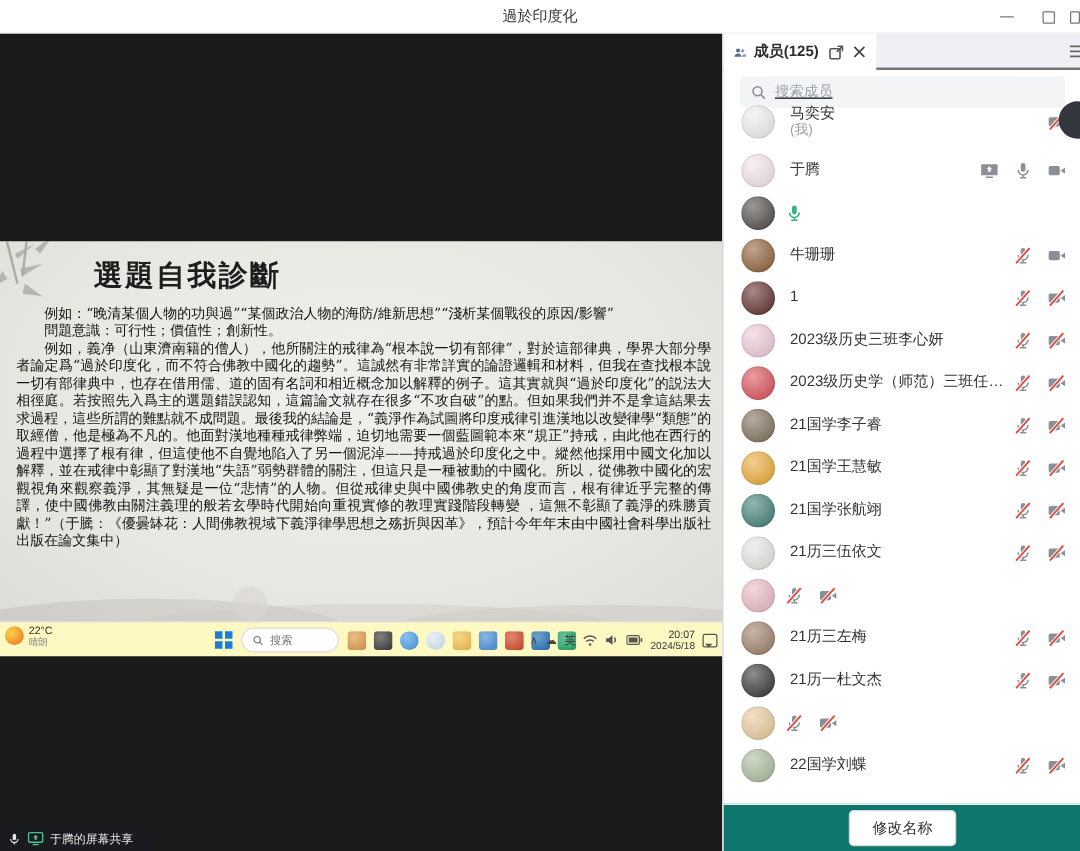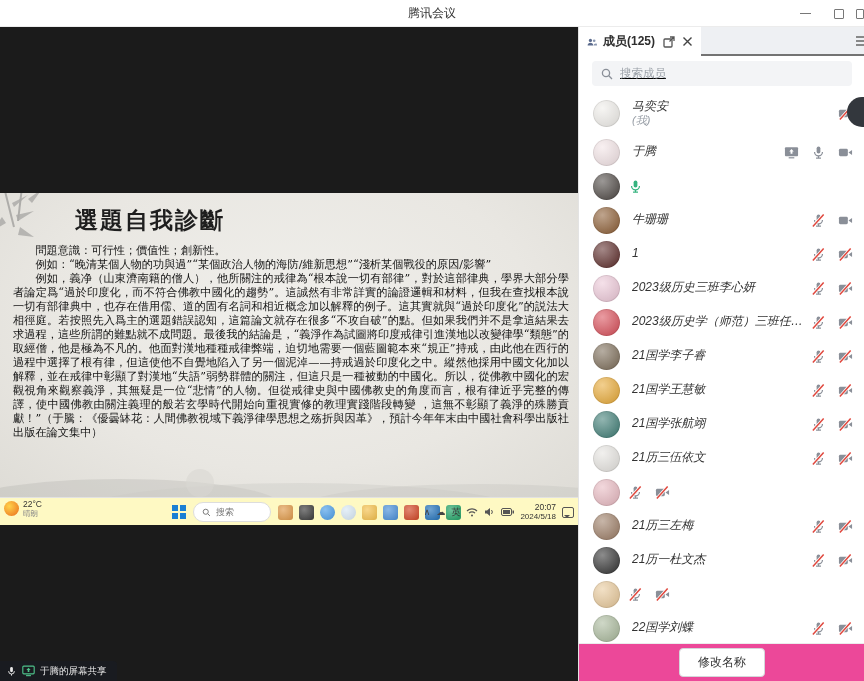--- a/index.html
+++ b/index.html
@@ -58,41 +58,41 @@
   
   .sidebar { position:absolute; left:578px; top:27px; width:286px; height:654px; background:#ffffff; border-left:1px solid #e3e3e3; }
   .sb-header { position:absolute; left:0; top:0; width:286px; height:29px; background:#eef0f3; border-bottom:2px solid #737373; }
   .sb-tab { position:absolute; left:0; top:0; height:29px; width:122px; background:#ffffff; display:flex; align-items:center; padding:0 8px; gap:6px; }
   .sb-tab .tab-label { font-size:12px; color:#2e2e2e; font-weight:bold; white-space:nowrap; }
   .sb-tab-icons { display:flex; align-items:center; gap:7px; margin-left:2px; }
   .sb-more { position:absolute; right:-4px; top:7px; width:14px; }
   .sb-search-row { position:absolute; left:0; top:30px; width:286px; height:33px; background:#fff; display:flex; align-items:center; padding:0 13px;text-decoration:underline; }
   .sb-search { flex:1; height:25px; background:#f3f4f6; border-radius:4px; display:flex; align-items:center; gap:7px; padding:0 9px; }
   .sb-search .ph { font-size:11.5px; color:#9aa0a8; }
-  .member-list { position:absolute; left:0; top:64px; width:286px; height:552px; overflow:hidden;font-style:italic; }
+  .member-list { position:absolute; left:0; top:48px; width:286px; height:552px; overflow:hidden; }
   .member-row { position:relative; display:flex; align-items:center; height:34px; padding:0 12px 0 14px; }
   .member-row.tall { height:44px; }
   .avatar { width:27px; height:27px; border-radius:50%; flex:0 0 auto; box-shadow:inset 0 0 0 1px rgba(0,0,0,.08); }
   .m-names { margin-left:12px; display:flex; flex-direction:column; line-height:1.15; min-width:0; flex:1; }
   .m-name { font-size:12px; color:#333; white-space:nowrap; overflow:hidden; text-overflow:ellipsis; }
   .m-sub { font-size:11px; color:#9aa0a8; }
   .m-icons { display:flex; align-items:center; gap:12px; margin-left:8px; }
   .sicon { position:relative; width:15px; height:15px; flex:0 0 auto; }
   .sicon svg { position:absolute; left:0; top:0; }
   .edge-bubble { position:absolute; right:-12px; top:6px; width:30px; height:30px; border-radius:50%; background:#33373d; }
-  .sb-footer { position:absolute; left:0; bottom:0; width:286px; height:38px; border-top:1px solid #ececec; background:#ec4899; display:flex; align-items:center; justify-content:center; }
+  .sb-footer { position:absolute; left:0; bottom:0; width:286px; height:38px; border-top:1px solid #ececec; background:#0f766e; display:flex; align-items:center; justify-content:center; }
   .rename-btn { background:#fff; border:1px solid #d4d6da; border-radius:4px; padding:5px 18px; font-size:12px; color:#333; cursor:pointer; }
 </style>
 </head>
 <body>
 
 <div class="app">
 
   <div class="titlebar">
-    <div class="title">腾讯会议</div>
+    <div class="title">過於印度化</div>
     <div class="winctrls">
       <div class="winbtn">
           <span class="dash"></span>
         </div>
       <div class="winbtn">
           <span class="sq"></span>
         </div>
       <div class="winbtn clip">
           <span class="sq"></span>
         </div>
@@ -116,22 +116,22 @@
       </svg>
       <svg class="slide-deco-mountain" width="578" height="46" viewBox="0 0 578 46" preserveAspectRatio="none">
         <ellipse cx="120" cy="52" rx="160" ry="26" fill="#9b9b97" opacity=".5"></ellipse>
         <ellipse cx="300" cy="58" rx="220" ry="28" fill="#b0afab" opacity=".45"></ellipse>
         <ellipse cx="480" cy="55" rx="180" ry="24" fill="#a5a4a0" opacity=".4"></ellipse>
         <circle cx="200" cy="30" r="14" fill="#c8c7c2" opacity=".6"></circle>
       </svg>
       <div class="slide-inner">
         <div class="slide-title">選題自我診斷</div>
         <div class="slide-body">
+          <p>例如：“晚清某個人物的功與過”“某個政治人物的海防/維新思想”“淺析某個戰役的原因/影響”</p>
           <p>問題意識：可行性；價值性；創新性。</p>
-          <p>例如：“晚清某個人物的功與過”“某個政治人物的海防/維新思想”“淺析某個戰役的原因/影響”</p>
           <p>例如，義净（山東濟南籍的僧人），他所關注的戒律為“根本說一切有部律”，對於這部律典，學界大部分學者論定爲“過於印度化，而不符合佛教中國化的趨勢”。這誠然有非常詳實的論證邏輯和材料，但我在查找根本說一切有部律典中，也存在借用儒、道的固有名詞和相近概念加以解釋的例子。這其實就與“過於印度化”的説法大相徑庭。若按照先入爲主的選題錯誤認知，這篇論文就存在很多“不攻自破”的點。但如果我們并不是拿這結果去求過程，這些所謂的難點就不成問題。最後我的結論是，“義淨作為試圖將印度戒律引進漢地以改變律學“類態”的取經僧，他是極為不凡的。他面對漢地種種戒律弊端，迫切地需要一個藍圖範本來“規正”持戒，由此他在西行的過程中選擇了根有律，但這使他不自覺地陷入了另一個泥淖——持戒過於印度化之中。縱然他採用中國文化加以解釋，並在戒律中彰顯了對漢地“失語”弱勢群體的關注，但這只是一種被動的中國化。所以，從佛教中國化的宏觀視角來觀察義淨，其無疑是一位“悲情”的人物。但從戒律史與中國佛教史的角度而言，根有律近乎完整的傳譯，使中國佛教由關注義理的般若玄學時代開始向重視實修的教理實踐階段轉變 ，這無不彰顯了義淨的殊勝貢獻！”（于騰：《優曇缽花：人間佛教視域下義淨律學思想之殇折與因革》，預計今年年末由中國社會科學出版社出版在論文集中）</p>
         </div>
       </div>
     </div>
 
     <div class="taskbar">
       <div class="tb-weather">
         <span class="wsun"></span>
         <span class="wtxt">
           <span class="wtemp">22°C</span>

